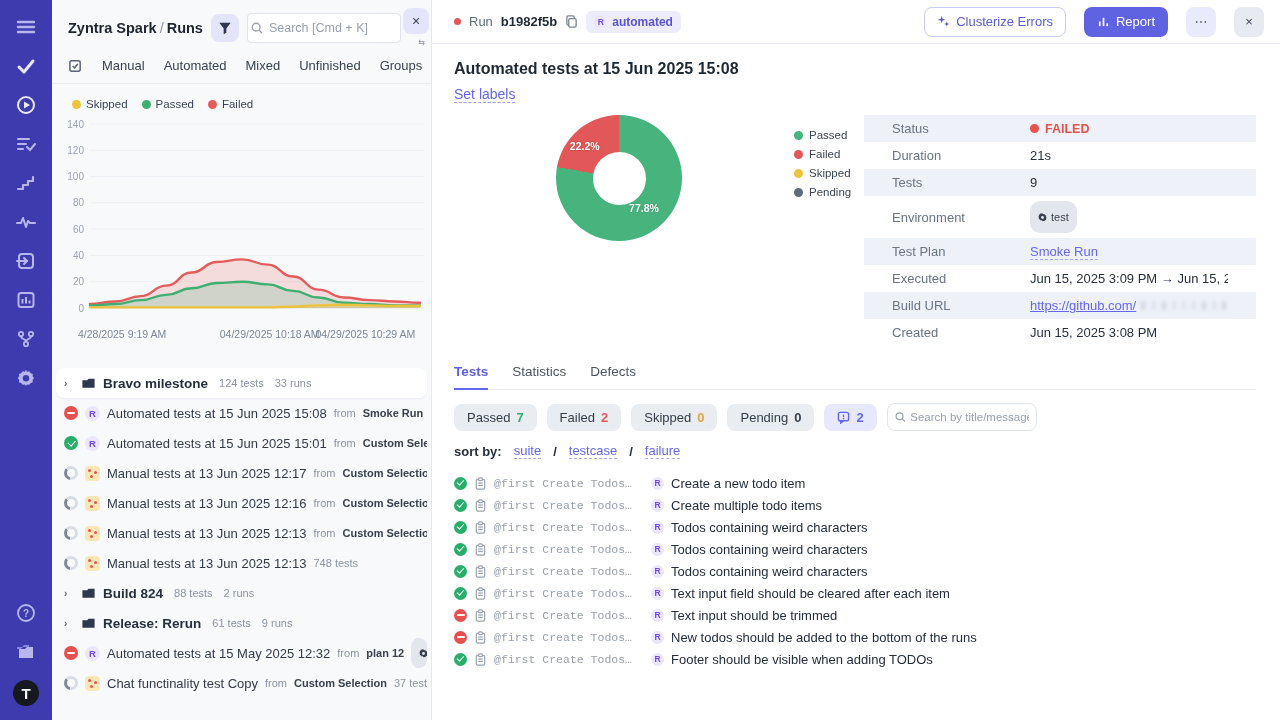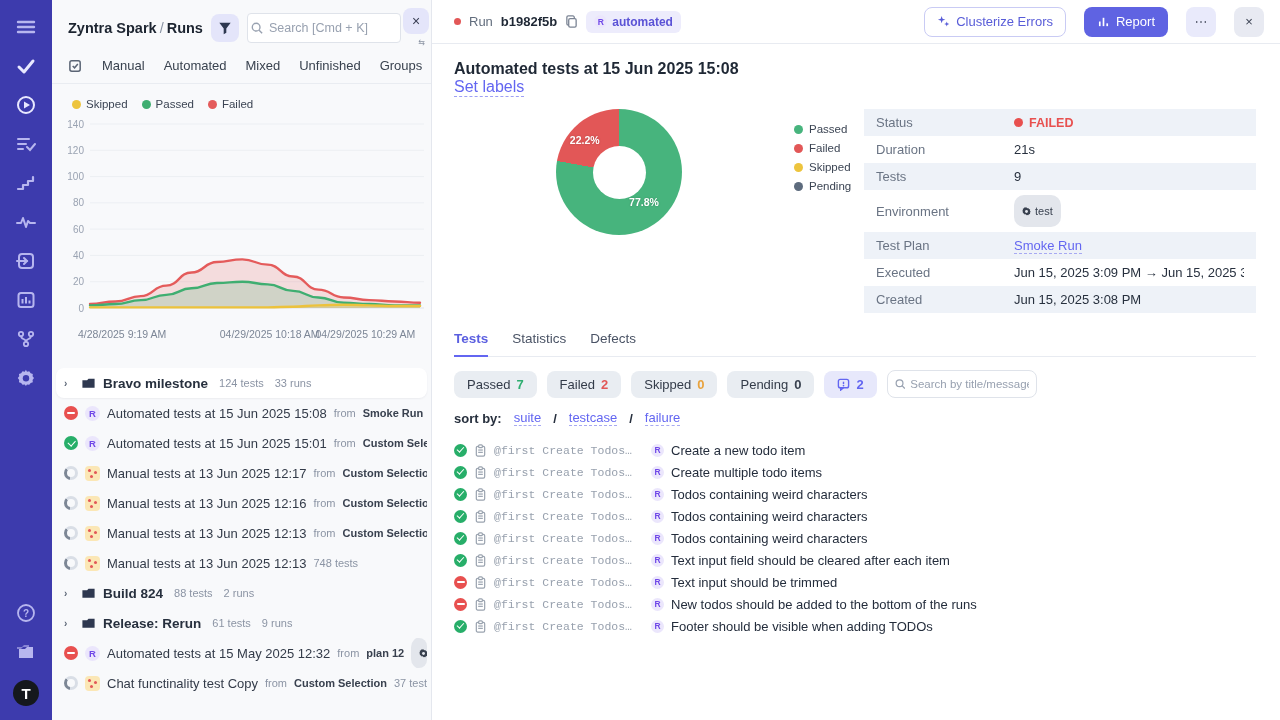--- a/index.html
+++ b/index.html
@@ -89,35 +89,35 @@
   .rp-actions { margin-left:auto; display:flex; align-items:center; gap:18px; }
   .btn { height:30px; border-radius:8px; display:inline-flex; align-items:center; gap:6px;
          font-size:13px; cursor:pointer; border:none; font-family:"Liberation Sans",sans-serif; }
   .btn-outline { background:#fff; border:1px solid #c9cbf4; color:#585cd8; padding:0 12px; }
   .btn-primary { background:#5f63e2; color:#fff; padding:0 13px; font-weight:500; }
   .btn-sq { width:30px; justify-content:center; color:#3a4152; }
   .btn-more { background:#e9eafb; }
   .btn-x { background:#e8eaf2; font-size:13px; }
   .rp-body { padding:16px 24px 0 22px; overflow:hidden; flex:1; }
   .rp-title { font-size:16px; font-weight:bold; color:#1f2835; }
-  .set-labels { display:inline-block; font-size:16px; color:#6366f1;
+  .set-labels { display:inline-block; margin-top:8px; font-size:14px; color:#6366f1;
                 border-bottom:1px dashed #9ea0f5; cursor:pointer;text-align:center; }
   .overview { display:flex; margin-top:12px; }
   .donut-zone { display:flex; }
   .donut-wrap { position:relative; width:126px; height:126px; margin-left:102px; }
   .donut { width:126px; height:126px; border-radius:50%; }
   .donut-hole { position:absolute; left:50%; top:50%; width:53px; height:53px; margin:-26.5px 0 0 -26.5px;
                 border-radius:50%; background:#fff; }
   .donut-label { position:absolute; color:#fff; font-size:10.5px; font-weight:bold;
                  text-shadow:0 0 2px rgba(0,0,0,.25); }
   .donut-legend { margin-left:112px; padding-top:14px; }
   .donut-legend .li { display:flex; align-items:center; gap:6px; font-size:11.5px; color:#3c4554; margin-bottom:7px; }
   
   .details { margin-left:auto; width:392px; font-size:13px; }
-  .drow { display:flex; align-items:center; min-height:27px; padding:5px 12px; }
+  .drow { display:flex; align-items:center; min-height:27px; padding:5px 28px; }
   .drow:nth-child(odd) { background:#eef2f8; }
   .dlabel { width:138px; color:#6a7484; flex-shrink:0; }
   .dvalue { color:#27303e; white-space:nowrap; overflow:hidden; display:flex; align-items:center; gap:6px; }
   .v-status { color:#e8504f; font-weight:bold; font-size:12.5px; display:flex; align-items:center; gap:6px; }
   .v-status .run-dot { width:9px; height:9px; background:#e8504f; }
   .v-link { color:#6366f1; border-bottom:1px dashed #a7a9f2; cursor:pointer; }
   .v-url { color:#6366f1; text-decoration:underline; cursor:pointer; }
   .redact { display:inline-block; height:9px; background:#aeb7c5; filter:blur(2px); border-radius:2px; margin-right:3px; }
   
   .rp-tabs { display:flex; gap:24px; margin-top:18px; border-bottom:1px solid #e8ebf1; font-size:13.5px; }
@@ -514,20 +514,35 @@
               <span class="v-link">Smoke Run</span>
             </span>
           </div>
           <div class="drow">
     <span class="dlabel">Executed</span>
     <span class="dvalue">
               <span>Jun 15, 2025 3:09 PM → Jun 15, 2025 3:10 PM</span>
             </span>
           </div>
           <div class="drow">
+    <span class="dlabel">Build URL</span>
+    <span class="dvalue">
+              <span class="v-url">https://github.com/</span>
+              <span class="redact" style="width:38px"></span>
+              <span class="redact" style="width:8px"></span>
+              <span class="redact" style="width:30px"></span>
+              <span class="redact" style="width:6px"></span>
+              <span class="redact" style="width:26px"></span>
+              <span class="redact" style="width:10px"></span>
+              <span class="redact" style="width:34px"></span>
+              <span class="redact" style="width:8px"></span>
+              <span class="redact" style="width:28px"></span>
+            </span>
+          </div>
+          <div class="drow">
     <span class="dlabel">Created</span>
     <span class="dvalue">
               <span>Jun 15, 2025 3:08 PM</span>
             </span>
           </div>
         </div>
     </div>
 
     <div class="rp-tabs" id="rp-tabs">
         <span class="rp-tab active">Tests</span>

